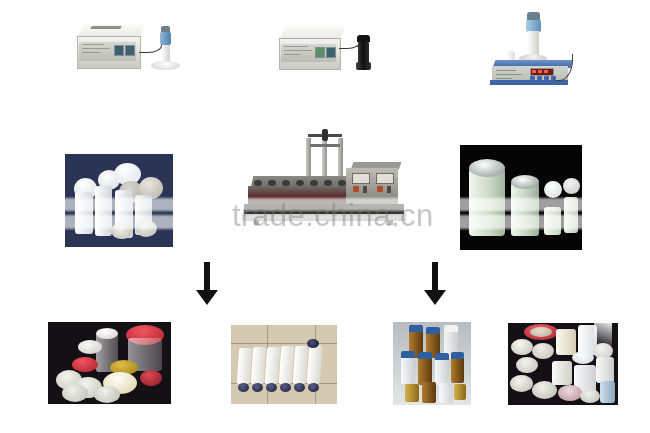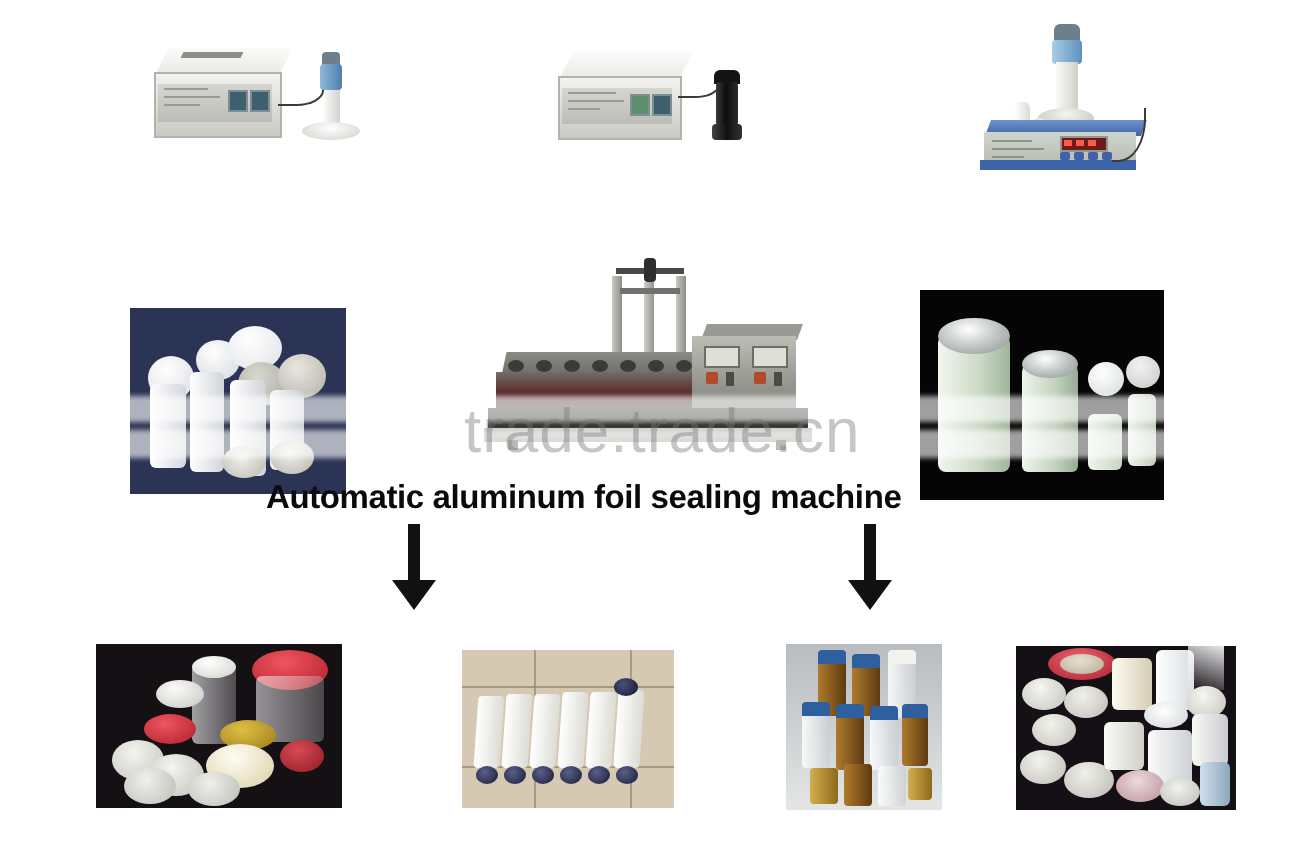--- a/index.html
+++ b/index.html
@@ -185,23 +185,22 @@
       <div class="blob" style="left:51px;top:30px;width:28px;height:14px;background:radial-gradient(ellipse at 42% 32%,#ffffff,#b7bfbb 55%,#8a9190);"></div>
       <div class="blob" style="left:84px;top:36px;width:18px;height:17px;background:radial-gradient(circle at 40% 32%,#ffffff,#d4dcd8);"></div>
       <div class="rect" style="left:84px;top:62px;width:17px;height:28px;background:linear-gradient(90deg,#f0f5ee,#c6d4c1);border-radius:3px;"></div>
       <div class="blob" style="left:103px;top:33px;width:17px;height:16px;background:radial-gradient(circle at 40% 32%,#f2f2f2,#c8c8c4);"></div>
       <div class="rect" style="left:104px;top:52px;width:14px;height:36px;background:linear-gradient(90deg,#eef3ec,#c0cebb);border-radius:3px;"></div>
     </div>
   </div>
 
   <div class="wm-band" style="left:60px;top:198px;width:530px;height:13px;"></div>
   <div class="wm-band" style="left:60px;top:215px;width:530px;height:14px;"></div>
-  <div class="wm-text" style="left:232px;top:198px;">trade.trade.cn</div>
-
-  <div class="cap-label" style="left:133px;top:240px;font-size:16.5px;">Automatic aluminum foil sealing machine</div>
+  <div class="wm-text" style="left:232px;top:198px;">trade.china.cn</div>
+
 
   <div class="arrow" style="left:196px;top:262px;width:22px;height:44px;">
     <div class="shaft" style="top:0;width:6px;height:30px;"></div>
     <div class="head" style="top:28px;"></div>
   </div>
 
   <div class="arrow" style="left:424px;top:262px;width:22px;height:44px;">
     <div class="shaft" style="top:0;width:6px;height:30px;"></div>
     <div class="head" style="top:28px;"></div>
   </div>

